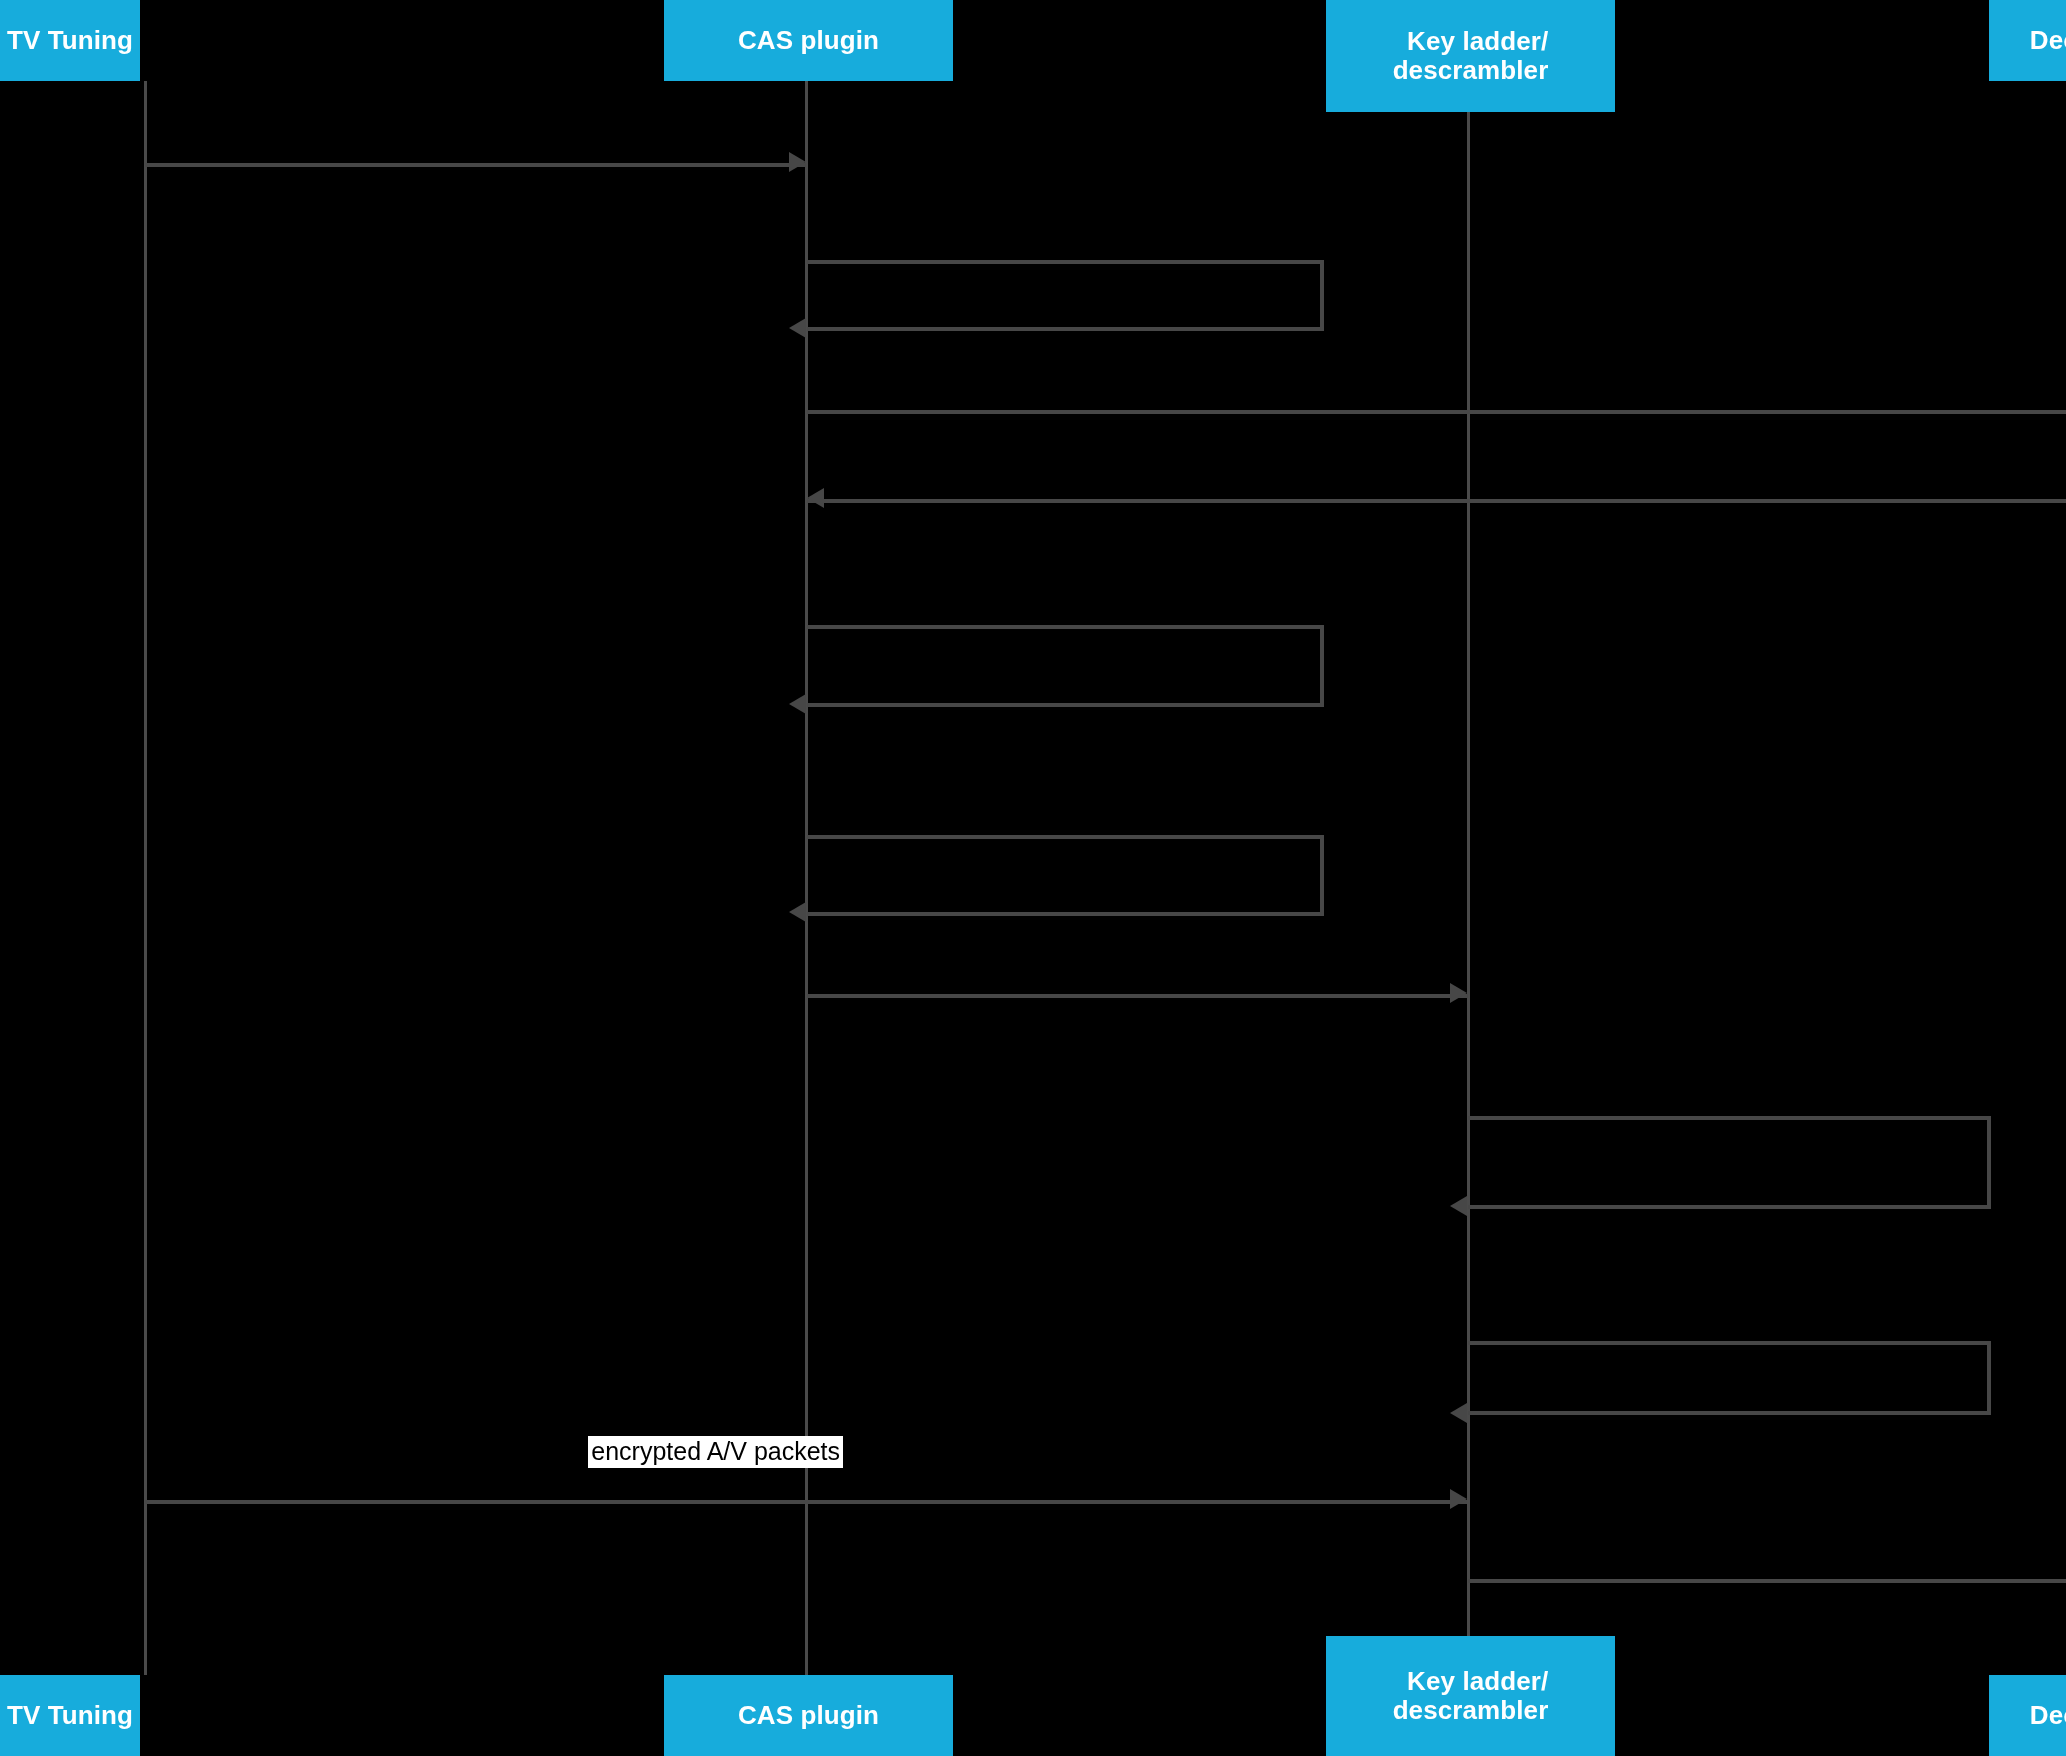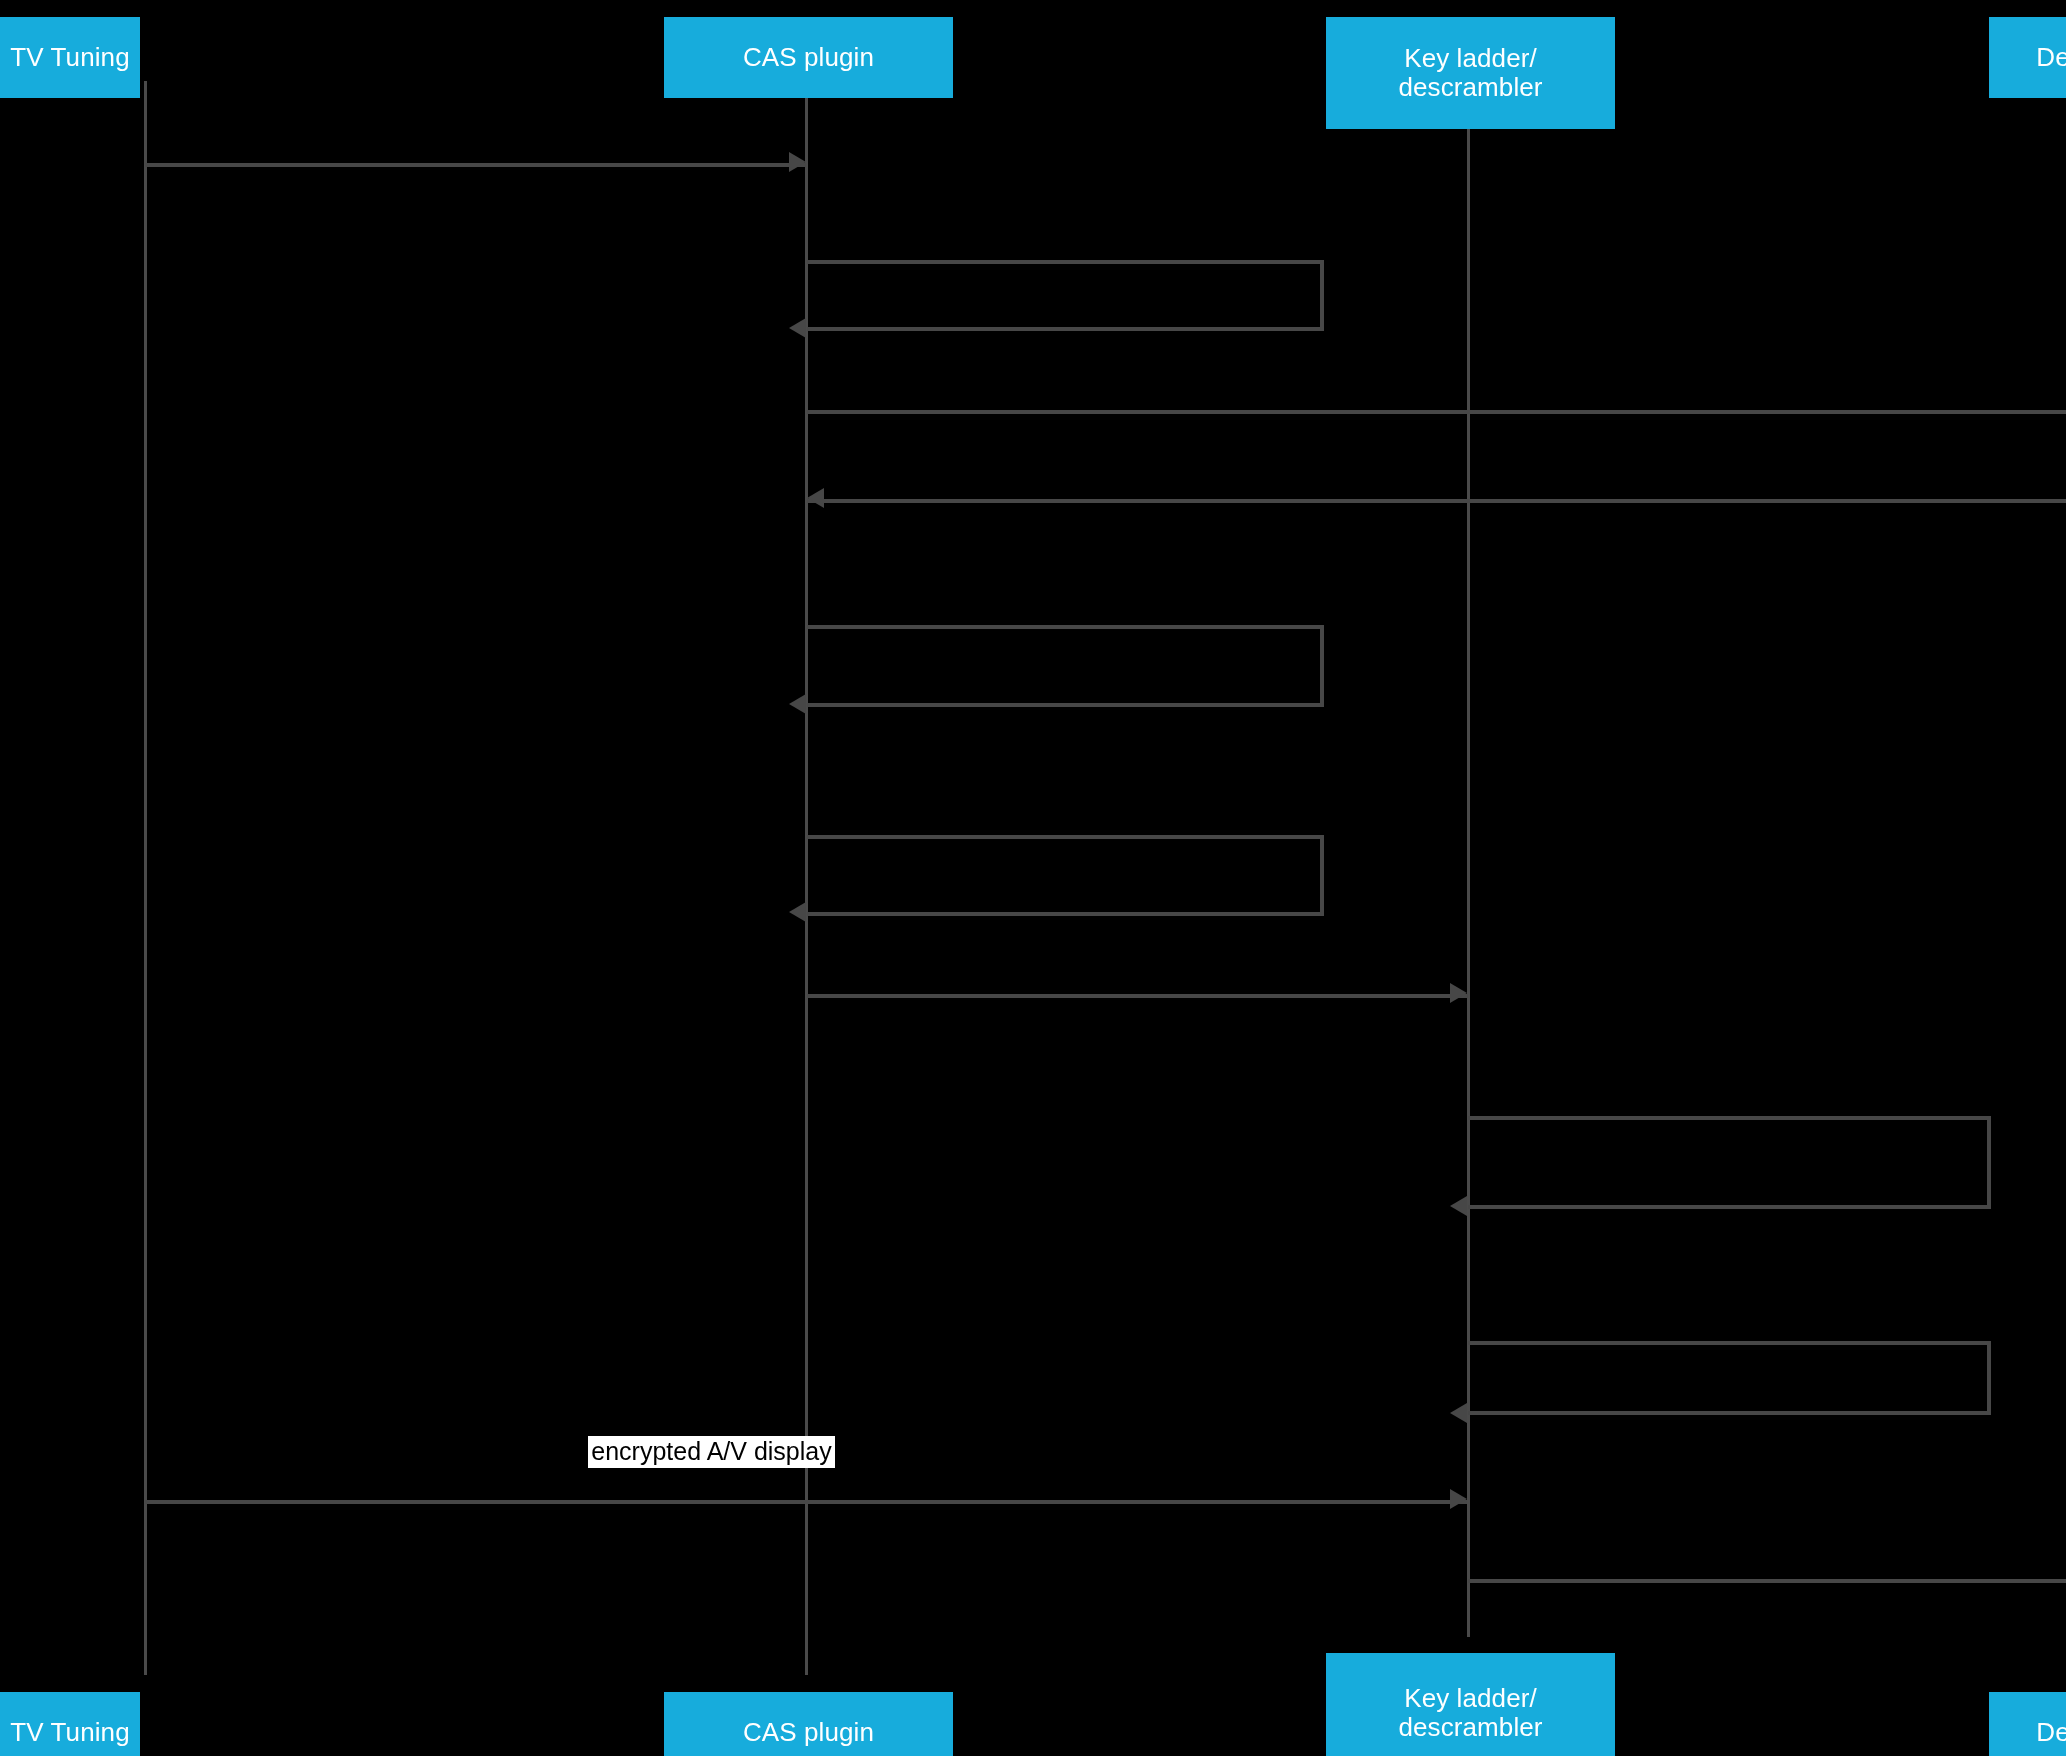--- a/index.html
+++ b/index.html
@@ -17,29 +17,28 @@
     font-family: "Liberation Sans", sans-serif;
   }
   
   .participant-box {
     position: absolute;
     background: #17ACDC;
     color: #FFFFFF;
     display: flex;
     align-items: center;
     justify-content: center;
-    text-align: center;
+    text-align: right;
     font-size: 26px;
     line-height: 1.12;
-    font-weight: 400;
+    font-weight: 700;
     letter-spacing: 0.1px;
     box-sizing: border-box;
     white-space: pre-line;
     user-select: none;
-    margin-top: 17px;
   }
   
   .lifeline {
     position: absolute;
     width: 2.5px;
     background: #4A4A4A;
   }
   
   .msg {
     position: absolute;
@@ -111,16 +110,16 @@
     <div class="selfloop" style="left: 807px; top: 835px; width: 517px; height: 81px;"></div>
     <div class="arrowhead left" style="left: 789px; top: 902px;"></div>
     <div class="msg" style="left: 807px; top: 994px; width: 661px; background: rgb(71, 71, 71);"></div>
     <div class="arrowhead right" style="left: 1450px; top: 983px;"></div>
     <div class="selfloop" style="left: 1468px; top: 1116px; width: 523px; height: 93px;"></div>
     <div class="arrowhead left" style="left: 1450px; top: 1196px;"></div>
     <div class="selfloop" style="left: 1468px; top: 1341px; width: 523px; height: 74px;"></div>
     <div class="arrowhead left" style="left: 1450px; top: 1403px;"></div>
     <div class="msg" style="left: 145px; top: 1500px; width: 1322px; background: rgb(71, 71, 71);"></div>
     <div class="arrowhead right" style="left: 1450px; top: 1489px;"></div>
-    <div class="msg-label" style="left: 588px; top: 1436px; background: rgb(255, 255, 255); color: rgb(0, 0, 0);">encrypted A/V display</div>
+    <div class="msg-label" style="left: 588px; top: 1436px; background: rgb(255, 255, 255); color: rgb(0, 0, 0);">encrypted A/V packets</div>
     <div class="msg" style="left: 1468px; top: 1579px; width: 662px; background: rgb(71, 71, 71);"></div>
   </div>
 
 
 </body></html>

